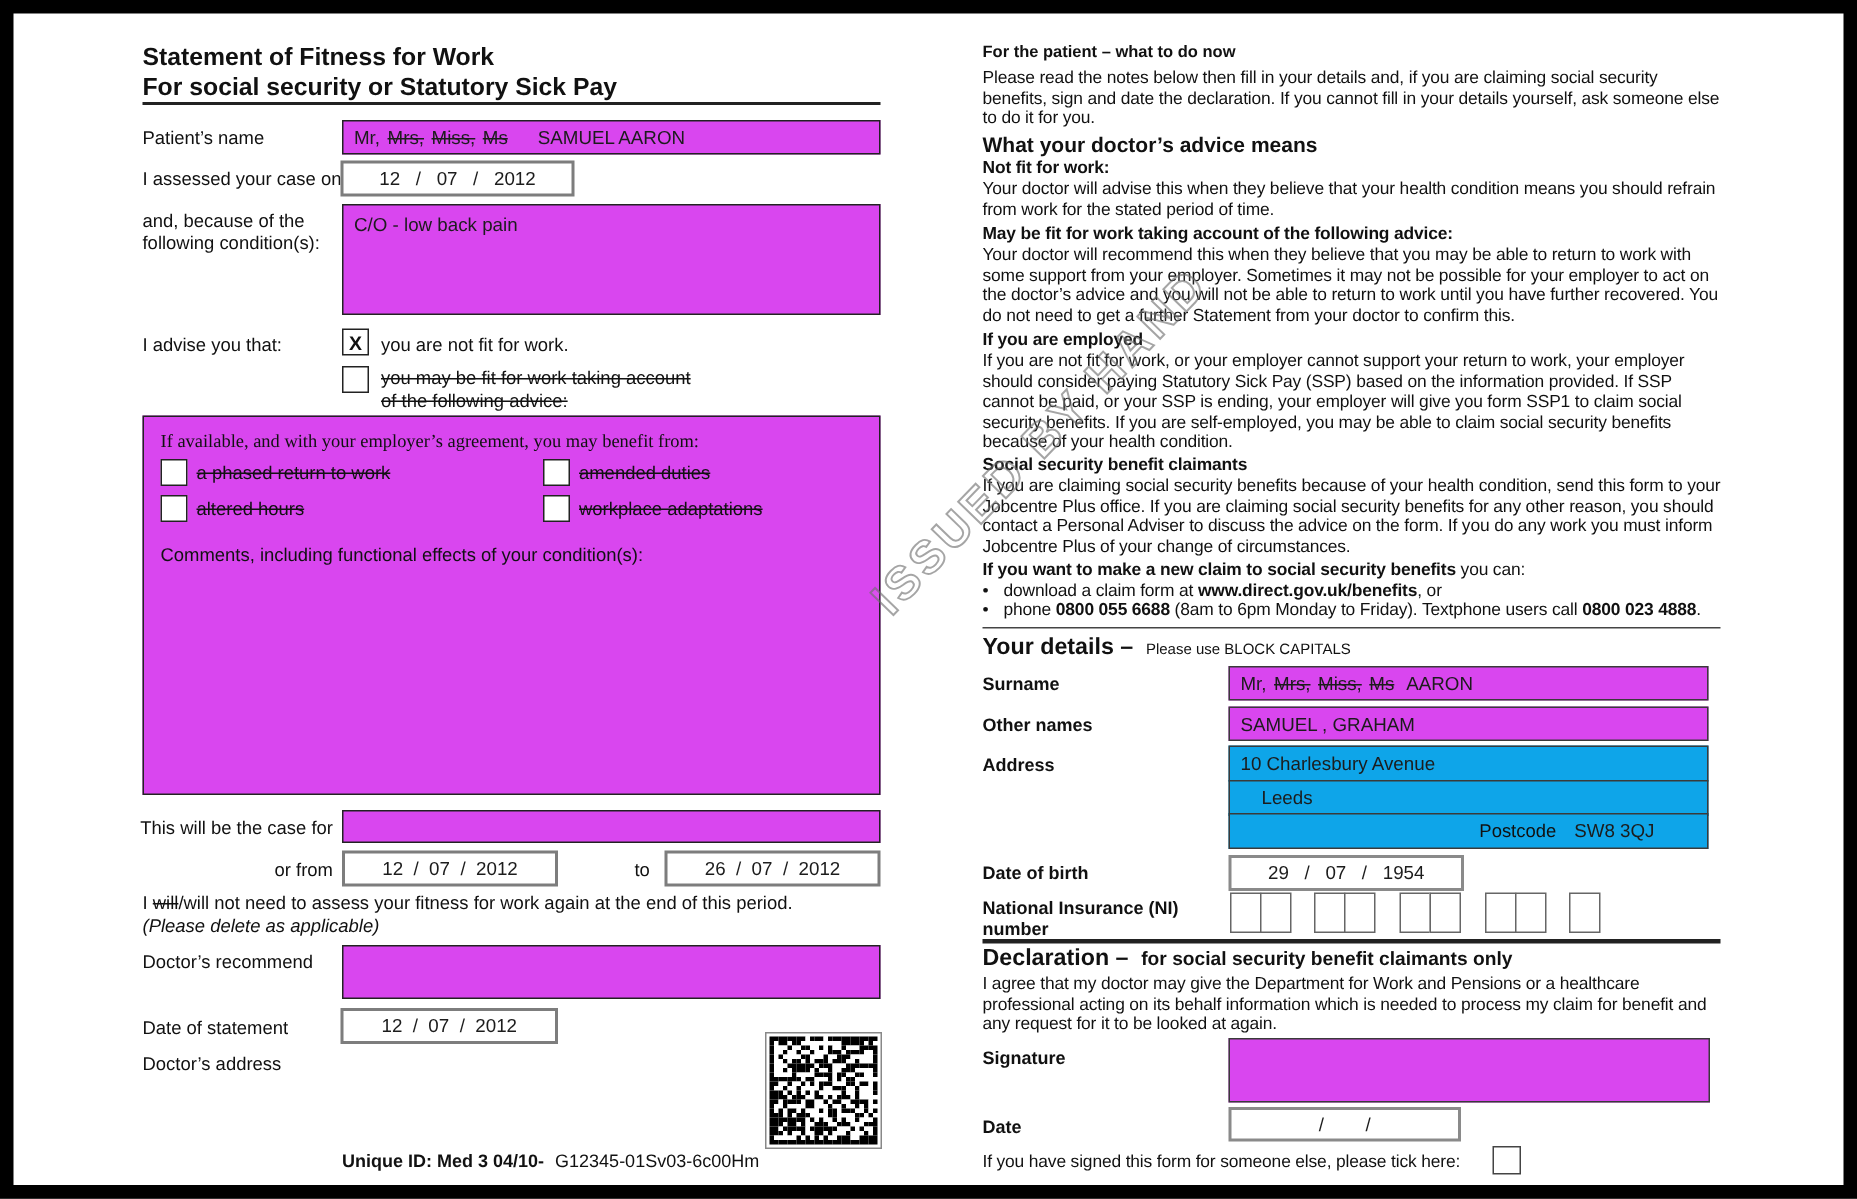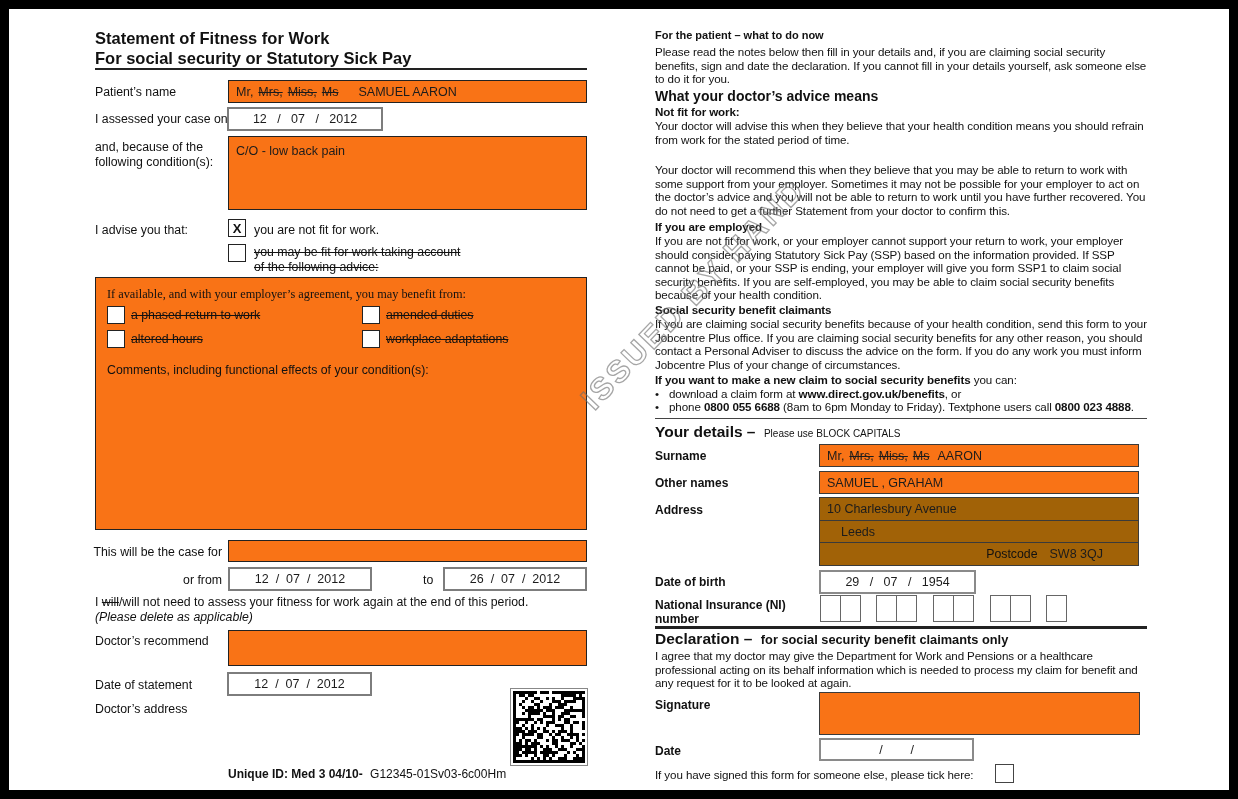--- a/index.html
+++ b/index.html
@@ -4,21 +4,21 @@
 <style>
   html,body{margin:0;padding:0;background:#000;}
   .page{position:relative;width:1238px;height:799px;background:#000;overflow:hidden;
         font-family:"Liberation Sans",sans-serif;color:#111;}
   .sheet{position:absolute;left:9px;top:9px;width:1220px;height:781px;background:#fff;}
   .abs{position:absolute;}
   .lbl{font-size:12.3px;color:#111;}
   .b{font-weight:bold;}
   .i{font-style:italic;}
   .right-al{text-align:right;}
-  .box{position:absolute;border:1.5px solid #222;background:#f97316;box-sizing:border-box;}
+  .box{position:absolute;border:1.5px solid #222;background:#d946ef;box-sizing:border-box;}
   .dbox{position:absolute;border:2px solid #7d7d7d;background:#fff;box-sizing:border-box;
         display:flex;align-items:center;justify-content:center;}
   .val{font-size:12.5px;color:#1c1c1c;}
   .pre{white-space:pre;}
   .strike{text-decoration:line-through;}
   .title{font-size:16.5px;font-weight:bold;line-height:20px;color:#111;}
   .rule{position:absolute;background:#222;}
   .cb{position:absolute;width:18px;height:18px;border:1.5px solid #222;background:#fff;
       box-sizing:border-box;display:flex;align-items:center;justify-content:center;
       font-size:13px;font-weight:bold;}
@@ -29,21 +29,21 @@
   .subhead{font-size:12.8px;font-weight:bold;}
   .rlabel{font-size:12px;font-weight:bold;}
   .bullet-row{position:absolute;display:flex;}
   .bullet-m{width:14px;}
   .nicell{width:21px;height:27px;border:1.5px solid #666;box-sizing:border-box;background:#fff;}
   .nigroup{position:absolute;display:flex;}
   .nigroup .nicell + .nicell{margin-left:-1.5px;}
   .watermark{position:absolute;left:574px;top:392px;transform:rotate(-46deg);transform-origin:0 0;
     font-size:31px;font-weight:bold;letter-spacing:3px;white-space:nowrap;z-index:6;
     color:rgba(255,255,255,0.06);-webkit-text-stroke:1.3px rgba(110,110,110,0.62);}
-  .addr-row{position:absolute;border:1.5px solid #222;background:#a16207;box-sizing:border-box;
+  .addr-row{position:absolute;border:1.5px solid #222;background:#0ea5e9;box-sizing:border-box;
     display:flex;align-items:center;}
   #barcode{position:absolute;left:510px;top:688px;width:78px;height:78px;border:1px solid #888;
     background:#fff;box-sizing:border-box;padding:2px;}
   #barcode .bcrow{display:flex;height:3px;}
   #barcode .on{width:3px;height:3px;background:#000;}
   #barcode .off{width:3px;height:3px;background:#fff;}
 </style>
 </head>
 <body>
 
@@ -761,20 +761,21 @@
   </div>
 
   <div class="abs rh1" style="left:655px;top:29px;">For the patient – what to do now</div>
   <div class="abs rc" style="left:655px;top:45px;width:492px;">Please read the notes below then fill in your details and, if you are claiming social security benefits, sign and date the declaration. If you cannot fill in your details yourself, ask someone else to do it for you.</div>
 
   <div class="abs rh2" style="left:655px;top:88px;">What your doctor’s advice means</div>
 
   <div class="abs rc b" style="left:655px;top:105px;">Not fit for work:</div>
   <div class="abs rc" style="left:655px;top:119px;width:492px;">Your doctor will advise this when they believe that your health condition means you should refrain from work for the stated period of time.</div>
 
+  <div class="abs rc b" style="left:655px;top:149px;">May be fit for work taking account of the following advice:</div>
   <div class="abs rc" style="left:655px;top:163px;width:492px;">Your doctor will recommend this when they believe that you may be able to return to work with some support from your employer. Sometimes it may not be possible for your employer to act on the doctor’s advice and you will not be able to return to work until you have further recovered. You do not need to get a further Statement from your doctor to confirm this.</div>
 
   <div class="abs rc b" style="left:655px;top:220px;">If you are employed</div>
   <div class="abs rc" style="left:655px;top:234px;width:492px;">If you are not fit for work, or your employer cannot support your return to work, your employer should consider paying Statutory Sick Pay (SSP) based on the information provided. If SSP cannot be paid, or your SSP is ending, your employer will give you form SSP1 to claim social security benefits. If you are self-employed, you may be able to claim social security benefits because of your health condition.</div>
 
   <div class="abs rc b" style="left:655px;top:303px;">Social security benefit claimants</div>
   <div class="abs rc" style="left:655px;top:317px;width:492px;">If you are claiming social security benefits because of your health condition, send this form to your Jobcentre Plus office. If you are claiming social security benefits for any other reason, you should contact a Personal Adviser to discuss the advice on the form. If you do any work you must inform Jobcentre Plus of your change of circumstances.</div>
 
   <div class="abs rc" style="left:655px;top:373px;width:492px;">
     <span class="b">If you want to make a new claim to social security benefits</span><span class="pre"> you can:</span>

